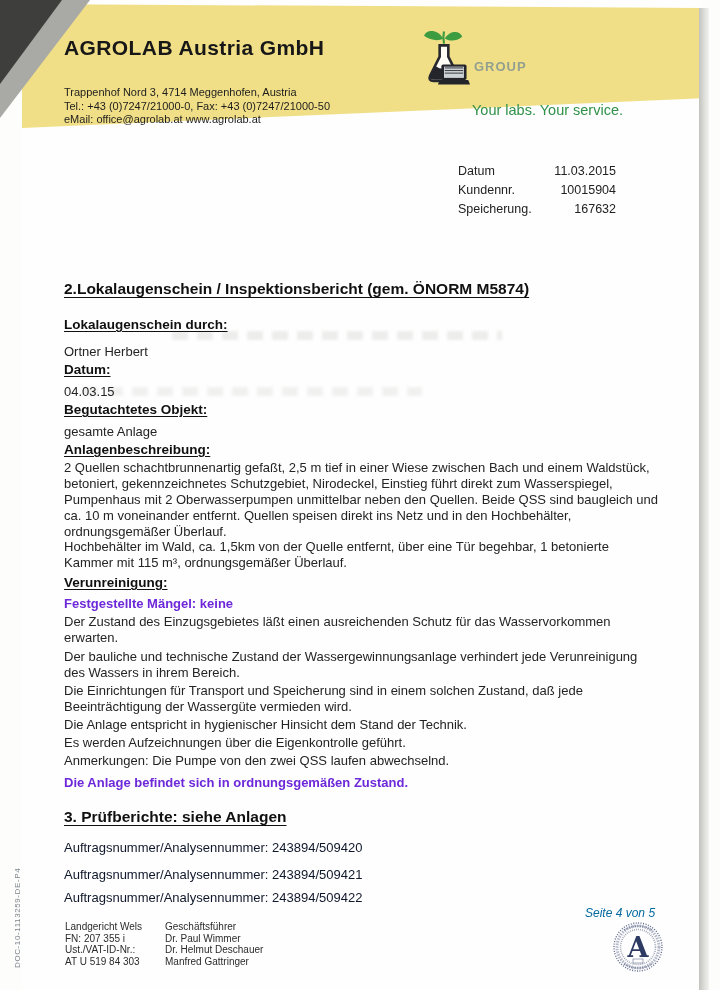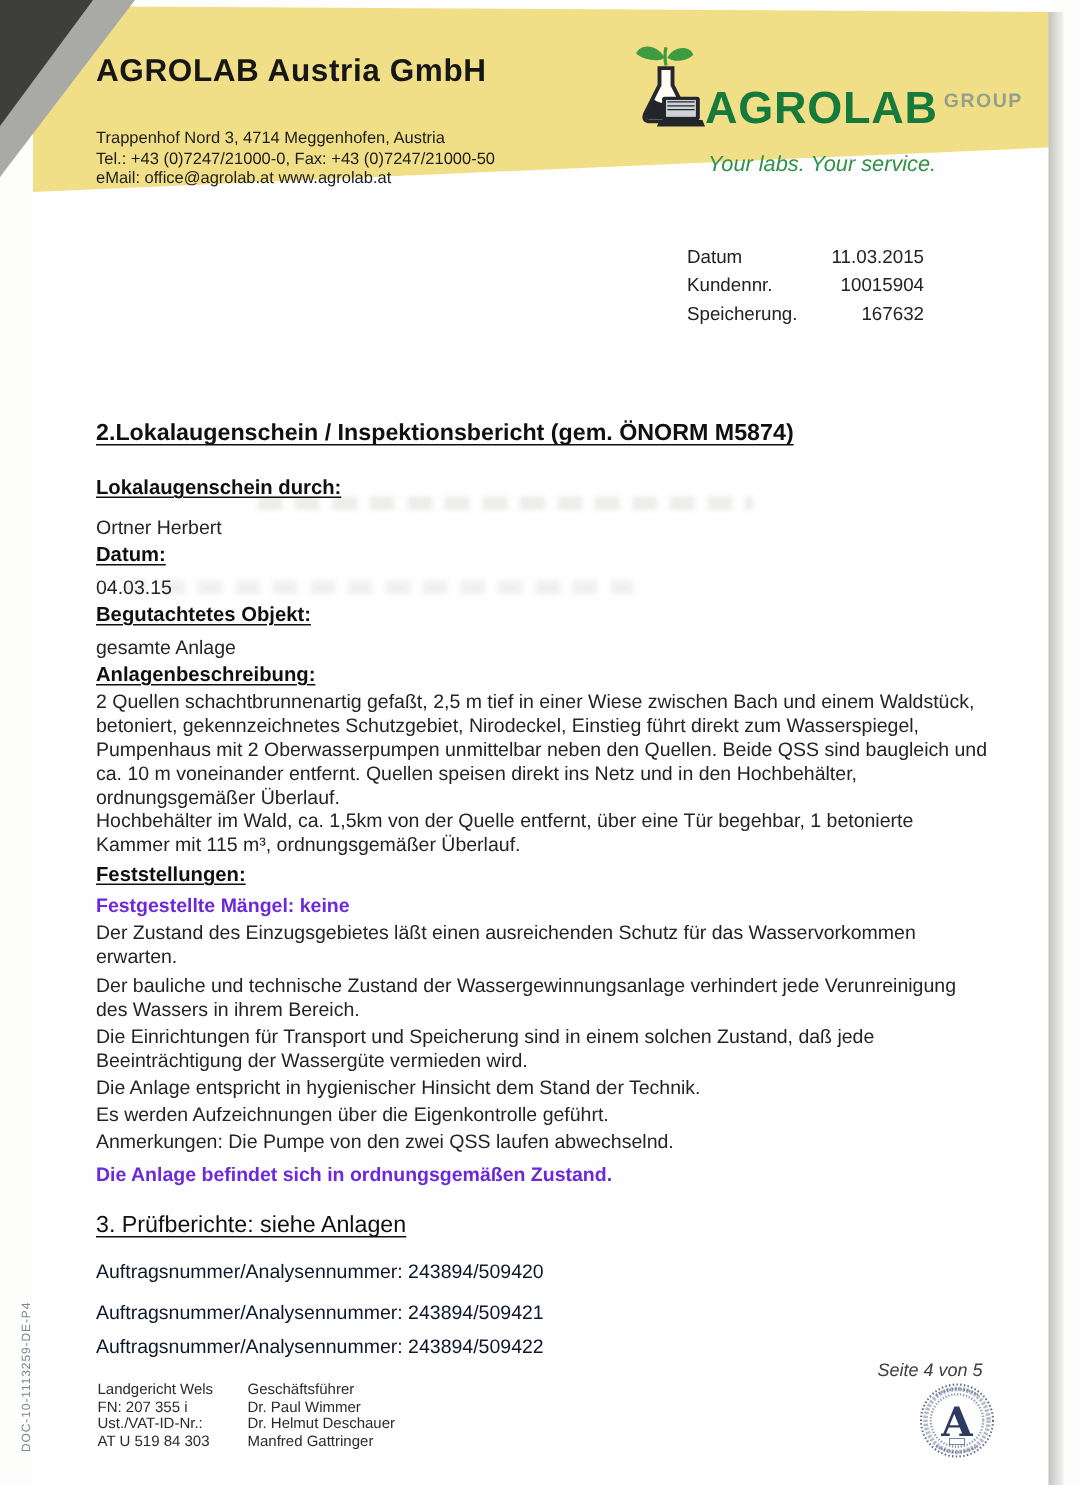--- a/index.html
+++ b/index.html
@@ -27,25 +27,25 @@
   .tagline { font-size:14.5px; color:#2f9147; }
   .meta { width:158px; font-size:12.5px; color:#222; }
   .meta-row { display:flex; justify-content:space-between; line-height:19px; }
   .meta-val { text-align:right; }
   .h1 { font-size:15.5px; font-weight:bold; color:#101010;
         text-decoration:underline; text-underline-offset:3px; }
   .lbl { font-size:13.5px; font-weight:bold; color:#101010;
          text-decoration:underline; text-underline-offset:2px; }
   .val, .para { font-size:13px; color:#242424; line-height:16px; width:596px; }
   .bold-line { font-size:13px; font-weight:bold; color:#6d28d9; }
-  .h2 { font-size:15.5px; font-weight:normal; color:#101010;
+  .h2 { font-size:15.5px; font-weight:bold; color:#101010;
         text-decoration:underline; text-underline-offset:3px; }
   .entry { font-size:13px; color:#0f172a; }
   .foot { font-size:10px; line-height:11.5px; color:#2b2b2b; }
-  .page-ind { font-size:12px; font-style:italic; color:#404040; }
+  .page-ind { font-size:12px; font-style:italic; color:#0369a1; }
   .doccode { font-size:8px; color:#7b858c; letter-spacing:.6px;
              transform:rotate(-90deg); transform-origin:0 0; white-space:nowrap; }
   .ghost { background:repeating-linear-gradient(90deg,#e4e4e2 0 16px,transparent 16px 25px);
            filter:blur(1.4px); opacity:.65; }
 </style>
 </head>
 <body>
 
 <div class="page">
 
@@ -65,24 +65,23 @@
       <path d="M31 12 C37 2, 49 3, 51 10 C44 16, 35 15, 31 12 Z" fill="#3d9c40"></path>
       <path d="M25 20 L25 33 L14 55 Q11.5 61 18 61 L42 61 Q48.5 61 46 55 L35 33 L35 20 Z" fill="#fdfdf6" stroke="#26282e" stroke-width="3"></path>
       <path d="M20.5 44 L14.5 55 Q13 59.5 18 59.5 L30 59.5 L30 47 Q24 47 20.5 44 Z" fill="#23252b"></path>
       <rect x="27" y="42" width="29" height="18" rx="2" fill="#23252b"></rect>
       <rect x="30" y="44.5" width="23" height="13" fill="#cdd2d5"></rect>
       <path d="M25 60 L58 60 L60 65 L23 65 Z" fill="#23252b"></path>
       <path d="M31 46 h21 M31 49 h21 M31 52 h21" stroke="#23252b" stroke-width="1"></path>
     </svg>
   </div>
   <div class="abs brand-row" style="left:448px; top:58px;">
-    <span class="brand">AGROLAB</span>
     <span class="brand-suffix">GROUP</span>
   </div>
-  <div class="abs tagline" style="left:450px; top:102px;font-style:italic;">Your labs. Your service.</div>
+  <div class="abs tagline" style="left:450px; top:102px;">Your labs. Your service.</div>
 
   <div class="abs meta" style="left:436px; top:162px;">
     <div class="meta-row">
       <span>Datum</span>
       <span class="meta-val">11.03.2015</span>
     </div>
     <div class="meta-row">
       <span>Kundennr.</span>
       <span class="meta-val">10015904</span>
     </div>
@@ -103,21 +102,21 @@
   <div class="abs lbl" style="left:42px; top:362px;">Datum:</div>
   <div class="abs val" style="left:42px; top:384px;">04.03.15</div>
 
   <div class="abs lbl" style="left:42px; top:402px;">Begutachtetes Objekt:</div>
   <div class="abs val" style="left:42px; top:424px;">gesamte Anlage</div>
 
   <div class="abs lbl" style="left:42px; top:442px;">Anlagenbeschreibung:</div>
   <div class="abs para" style="left:42px; top:460px;">2 Quellen schachtbrunnenartig gefaßt, 2,5 m tief in einer Wiese zwischen Bach und einem Waldstück, betoniert, gekennzeichnetes Schutzgebiet, Nirodeckel, Einstieg führt direkt zum Wasserspiegel, Pumpenhaus mit 2 Oberwasserpumpen unmittelbar neben den Quellen. Beide QSS sind baugleich und ca. 10 m voneinander entfernt. Quellen speisen direkt ins Netz und in den Hochbehälter, ordnungsgemäßer Überlauf.</div>
   <div class="abs para" style="left:42px; top:539px;">Hochbehälter im Wald, ca. 1,5km von der Quelle entfernt, über eine Tür begehbar, 1 betonierte Kammer mit 115 m³, ordnungsgemäßer Überlauf.</div>
 
-  <div class="abs lbl" style="left:42px; top:575px;">Feststellungen:</div>
+  <div class="abs lbl" style="left:42px; top:575px;">Verunreinigung:</div>
   <div class="abs bold-line" style="left:42px; top:596px;">Festgestellte Mängel: keine</div>
 
   <div class="abs para" style="left:42px; top:614px;">Der Zustand des Einzugsgebietes läßt einen ausreichenden Schutz für das Wasservorkommen erwarten.</div>
   <div class="abs para" style="left:42px; top:649px;">Der bauliche und technische Zustand der Wassergewinnungsanlage verhindert jede Verunreinigung des Wassers in ihrem Bereich.</div>
   <div class="abs para" style="left:42px; top:683px;">Die Einrichtungen für Transport und Speicherung sind in einem solchen Zustand, daß jede Beeinträchtigung der Wassergüte vermieden wird.</div>
   <div class="abs para" style="left:42px; top:735px;">Es werden Aufzeichnungen über die Eigenkontrolle geführt.</div>
   <div class="abs para" style="left:42px; top:717px;">Die Anlage entspricht in hygienischer Hinsicht dem Stand der Technik.</div>
   <div class="abs para" style="left:42px; top:753px;">Anmerkungen: Die Pumpe von den zwei QSS laufen abwechselnd.</div>
 
   <div class="abs bold-line" style="left:42px; top:775px;">Die Anlage befindet sich in ordnungsgemäßen Zustand.</div>

